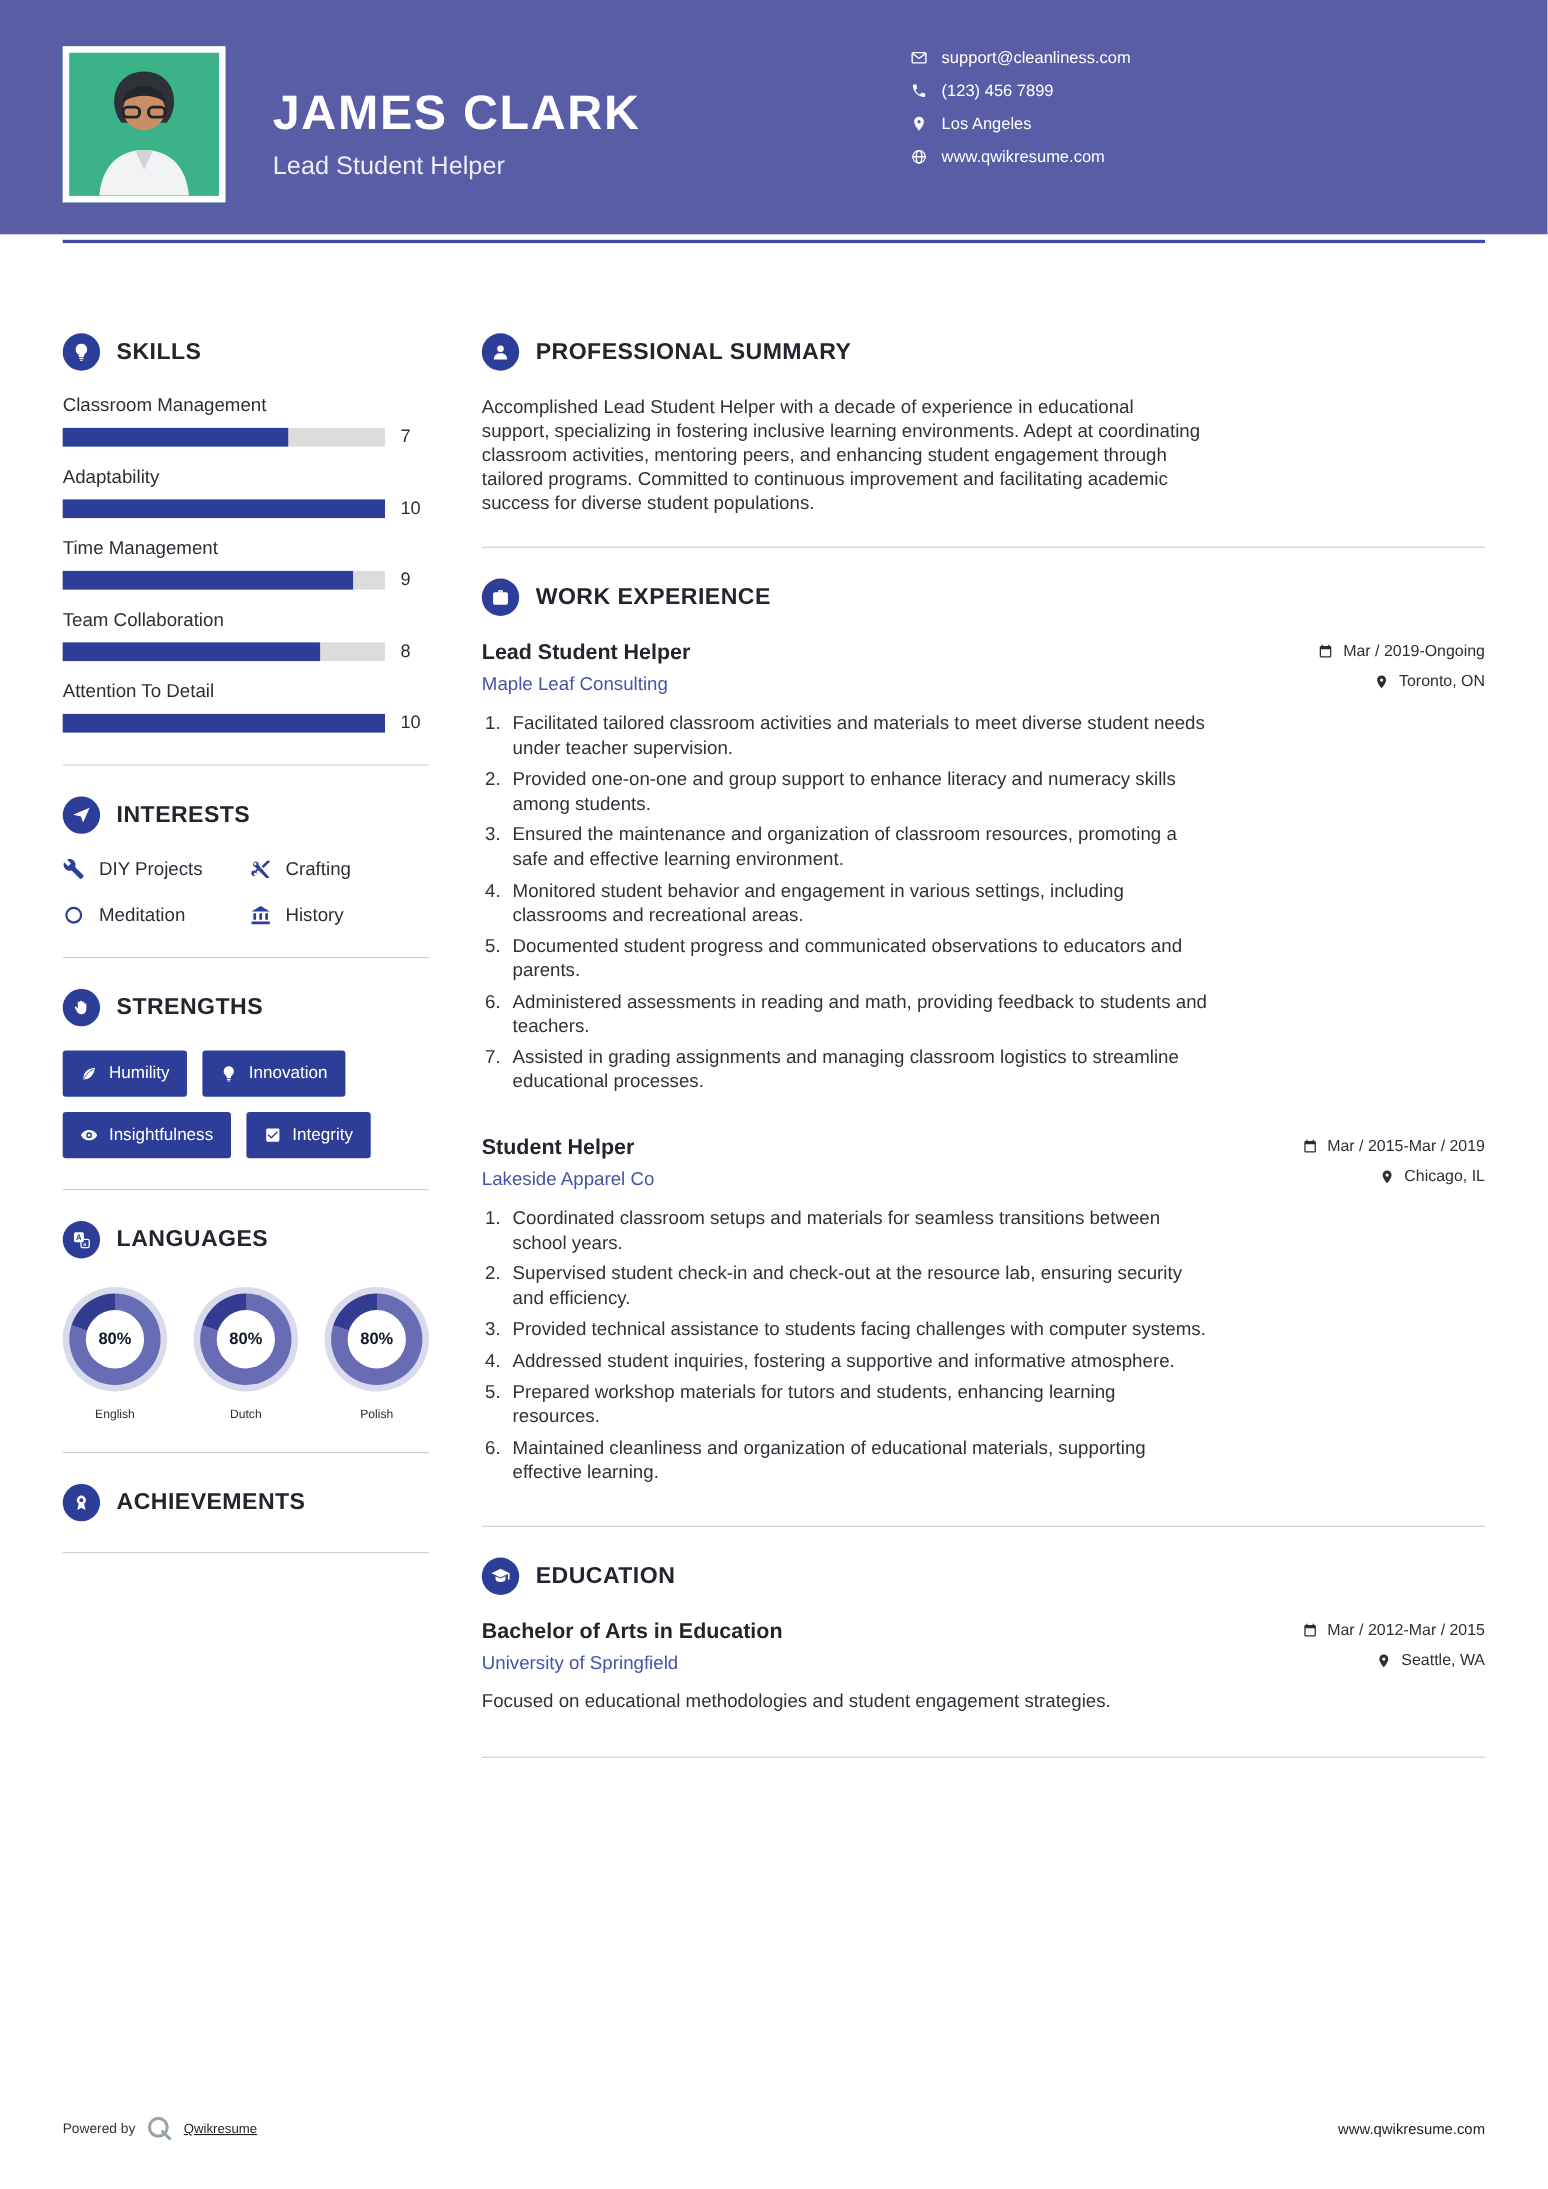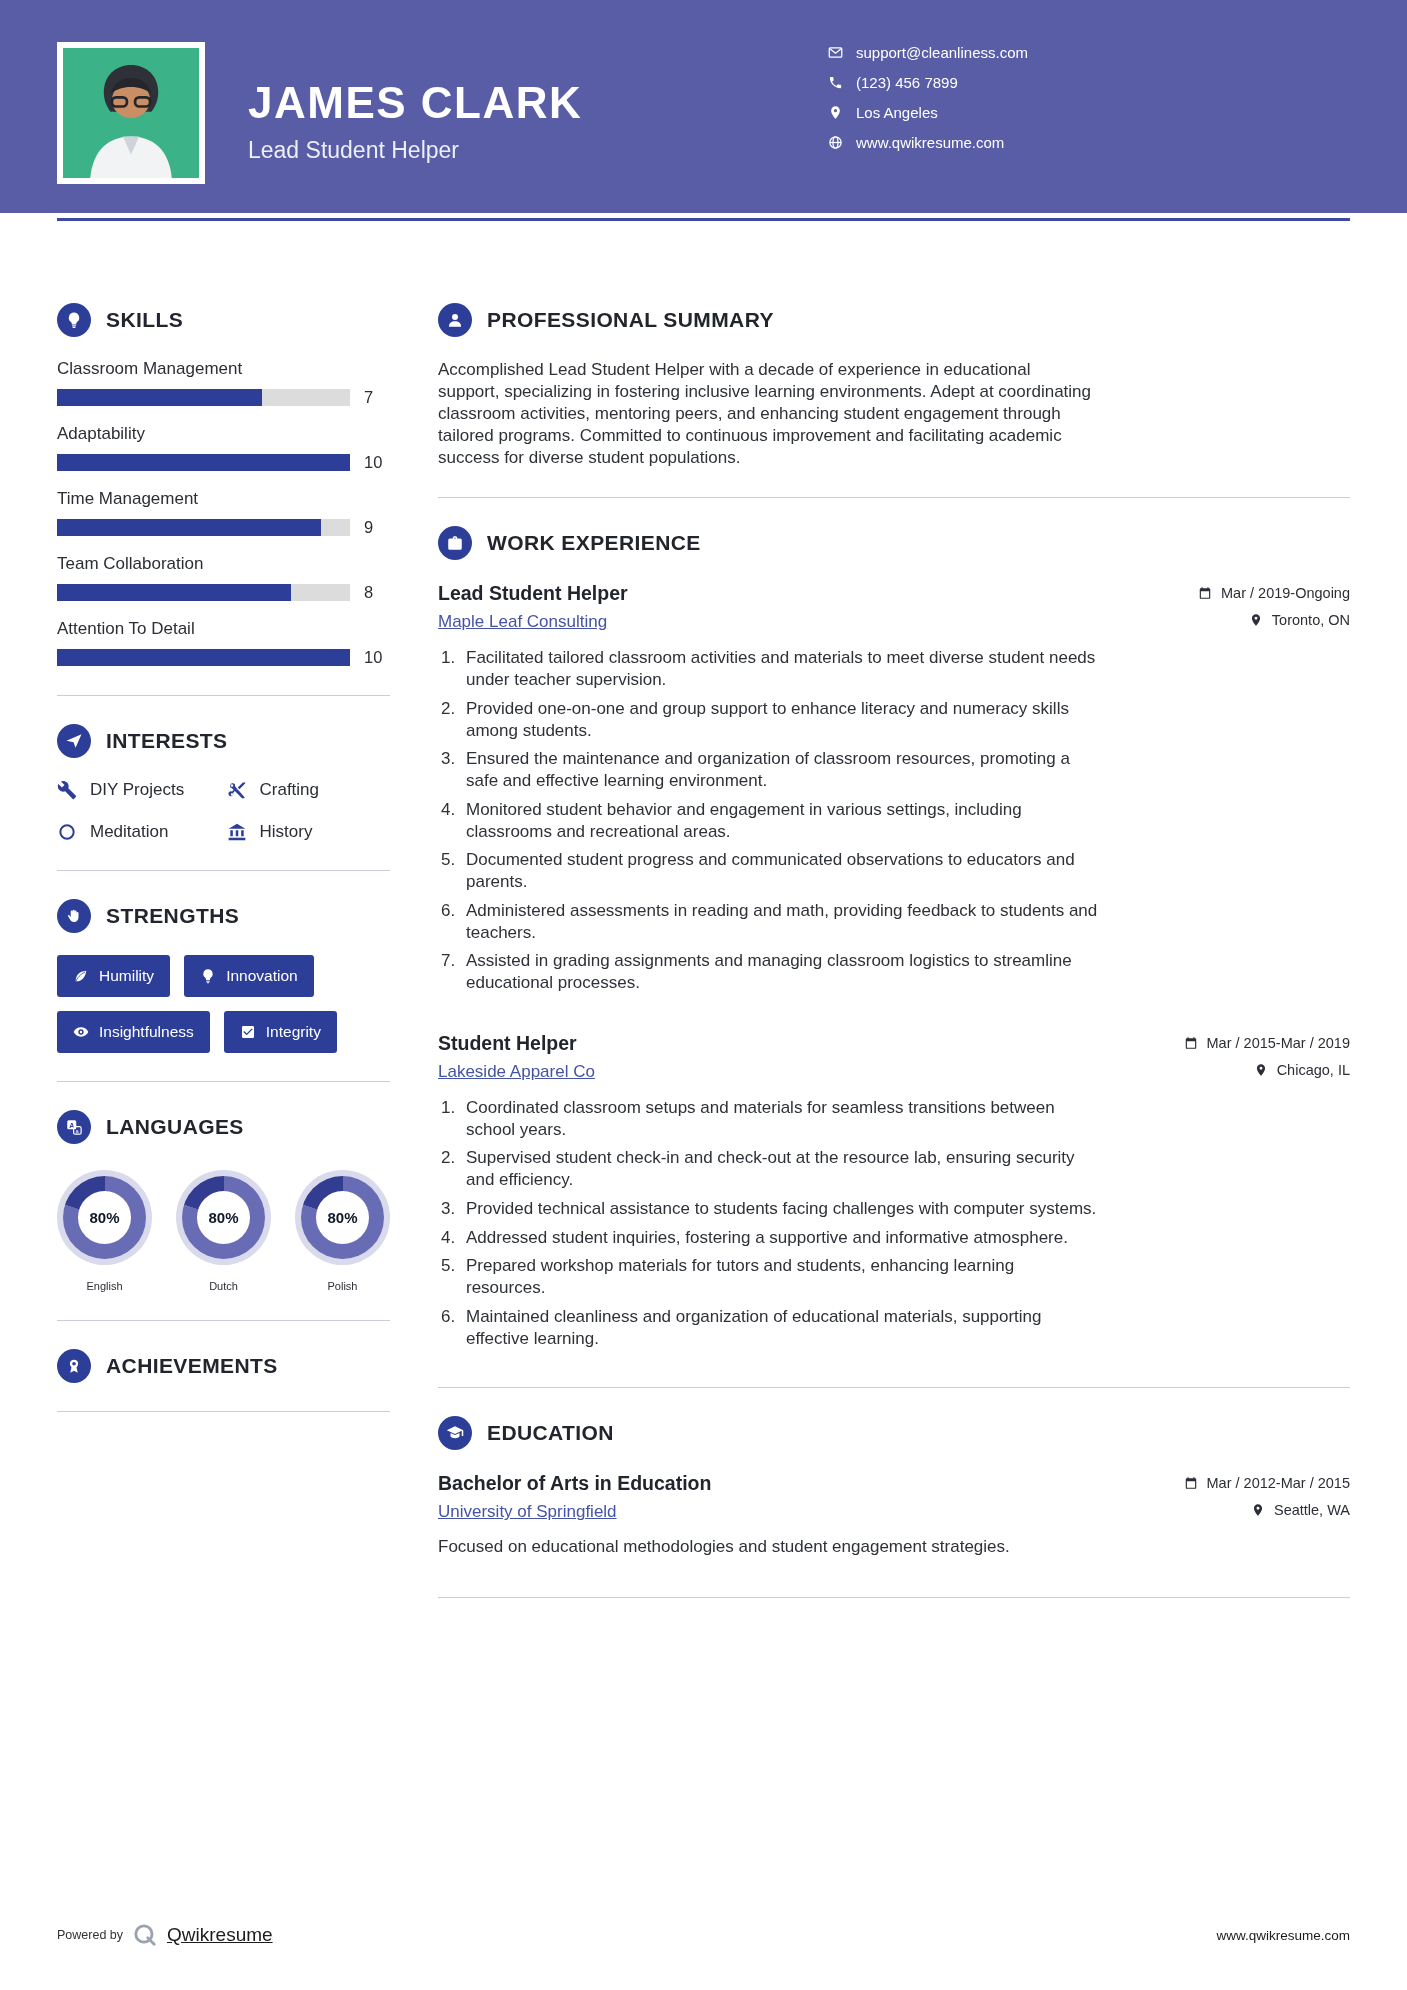--- a/index.html
+++ b/index.html
@@ -67,34 +67,34 @@
   
   .summary-text { font-size:17px; line-height:1.3; color:#2e3138; max-width:655px; }
 
   .job { margin-bottom:38px; }
   .job-row { display:flex; justify-content:space-between; align-items:baseline; }
   .job-name { font-size:19.5px; font-weight:700; color:#22252d; }
   .job-meta { display:flex; align-items:center; gap:9px; font-size:14.5px; color:#2b2e36; }
   .job-meta .micon { width:14px; height:14px; display:flex; flex:none; }
   .job-meta svg { width:14px; height:14px; }
   .company-row { display:flex; justify-content:space-between; align-items:baseline; margin-top:7px; }
-  .company { font-size:17px; color:#4553a5;text-decoration:underline; }
+  .company { font-size:17px; color:#4553a5; }
   .bullets { list-style:none; counter-reset:n; margin-top:15px; max-width:660px; }
   .bullets li { counter-increment:n; position:relative; padding-left:28px; font-size:17px; line-height:1.28; margin-bottom:7px; color:#2e3138; }
   .bullets li::before { content:counter(n) "."; position:absolute; left:3px; color:#2e3138; }
 
   .edu-desc { font-size:17px; line-height:1.3; color:#2e3138; margin-top:14px; max-width:655px; }
 
   
   .footer { margin-top:auto; display:flex; justify-content:space-between; align-items:center; padding:24px 57px 42px; }
   .powered { display:flex; align-items:center; gap:9px;justify-content:flex-end; }
   .powered-label { font-size:12.5px; color:#333; }
   .brand-logo { width:26px; height:26px; display:flex; }
   .brand-logo svg { width:26px; height:26px; }
-  .brand-name { font-size:19px; color:#1c1c1c; text-decoration:underline; cursor:pointer; }
+  .brand-name { font-size:12px; color:#1c1c1c; text-decoration:underline; cursor:pointer; }
   .footer-site { font-size:13.5px; color:#1c1c1c; }
 </style>
 </head>
 <body>
 
 <div class="page">
 
   <div class="header">
     <div class="photo">
       <svg viewBox="0 0 100 100" preserveAspectRatio="none">

